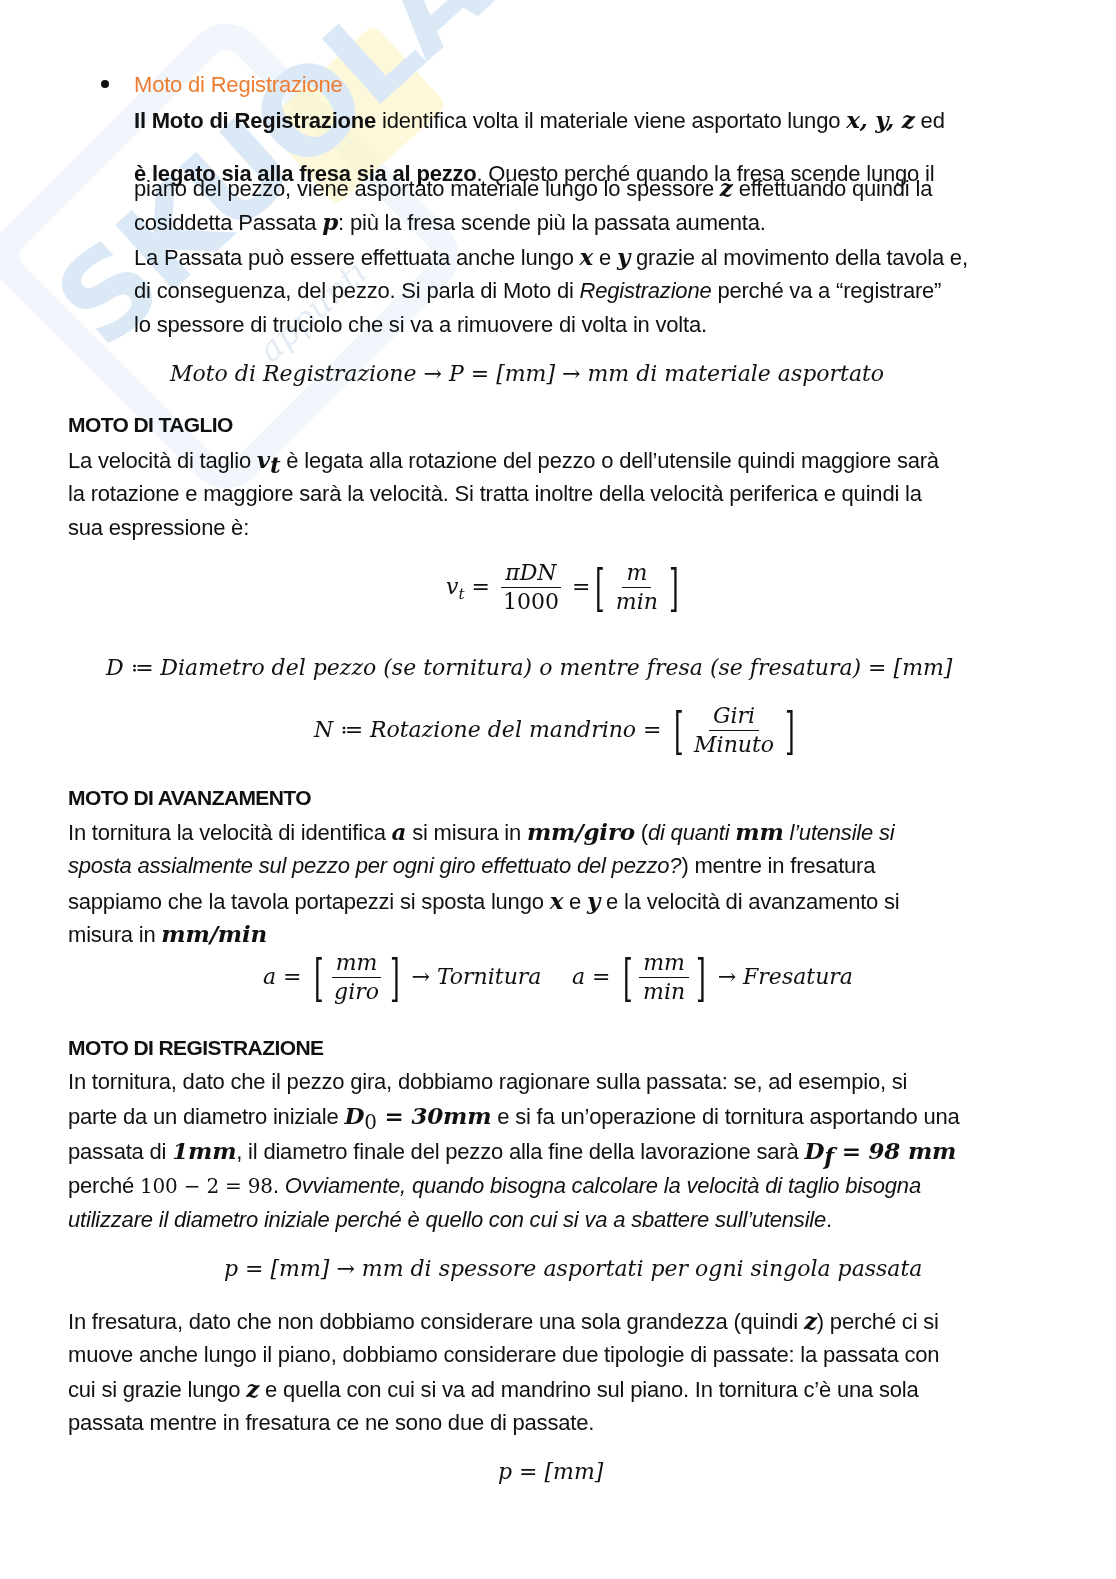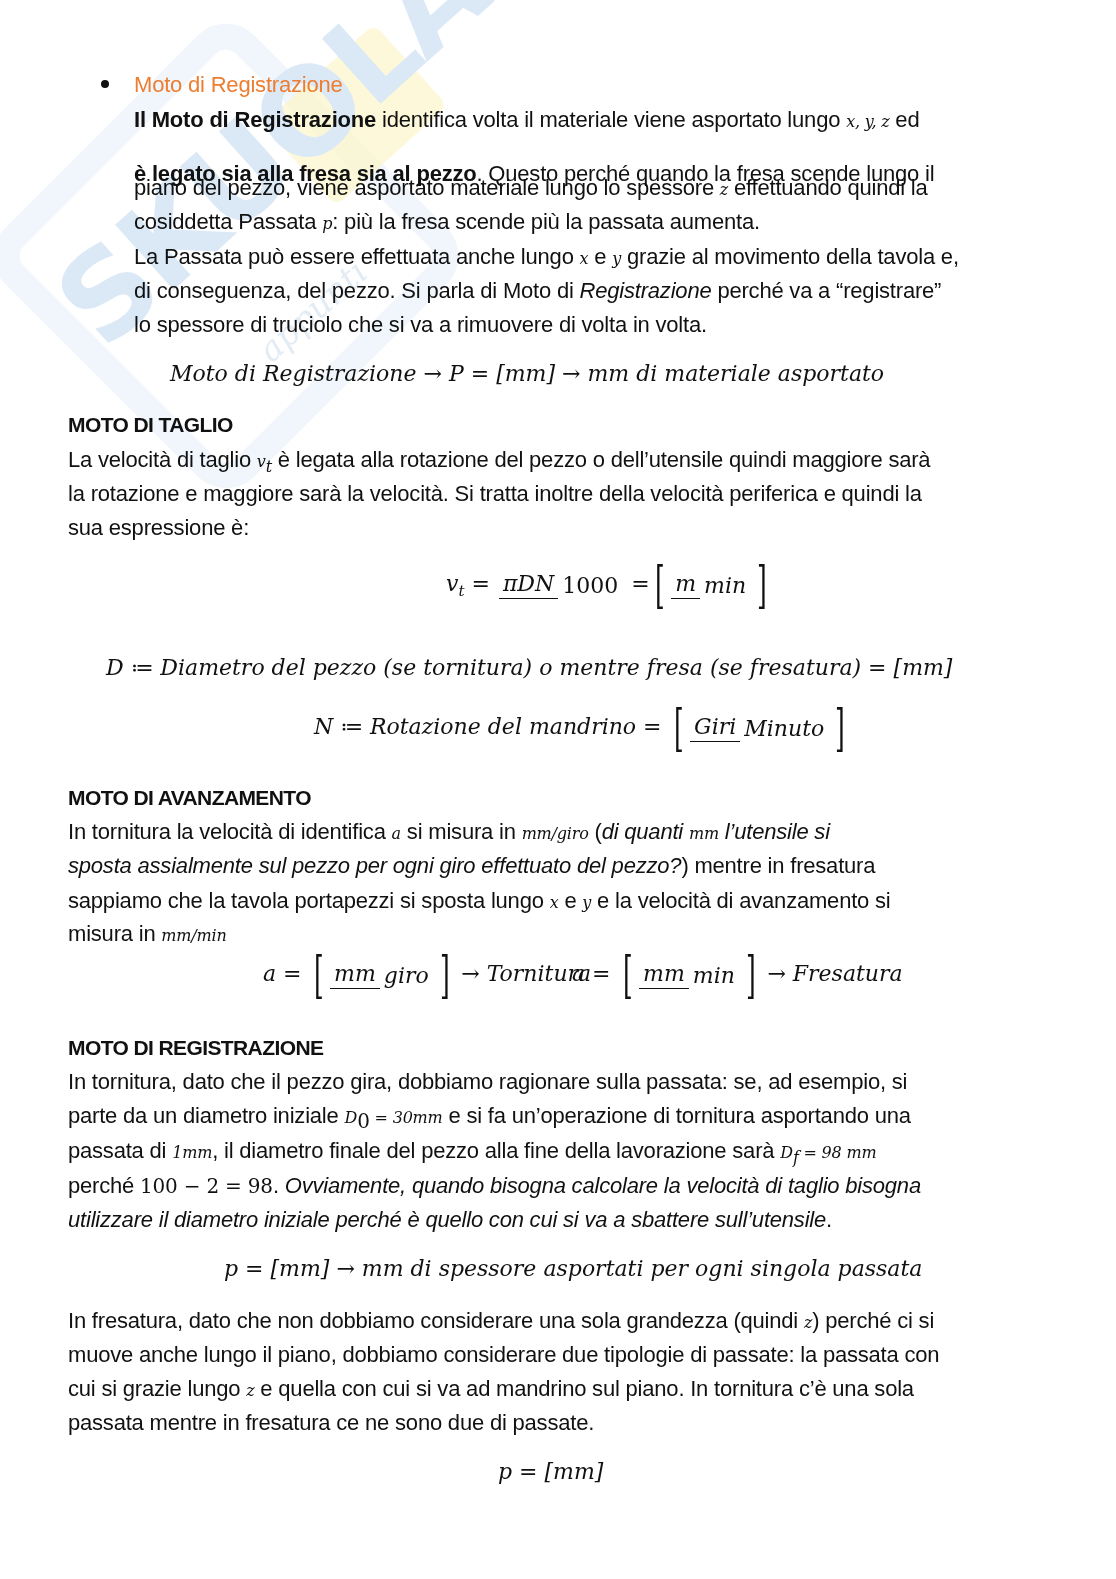--- a/index.html
+++ b/index.html
@@ -15,27 +15,27 @@
                font-size: 34px; color: #e3ecf4; transform: rotate(-42deg); transform-origin: left top; }
   .wm-frame { position: absolute; left: 40px; top: 40px; width: 300px; height: 300px; border: 26px solid #e4eef8;
               border-radius: 40px; transform: rotate(45deg); opacity: 0.55; }
   .content { position: absolute; left: 0; top: 0; width: 1116px; z-index: 1; }
   .line { position: absolute; font-size: 22px; line-height: 34px; white-space: nowrap; letter-spacing: -0.2px; }
   .bullet-line { left: 134px; }
   .bullet-dot { position: absolute; left: 101px; top: 80px; width: 8px; height: 8px; border-radius: 50%; background: #111; }
   .orange { color: #ed7d31; }
   .b { font-weight: bold; }
   .i { font-style: italic; }
-  .m { font-family: "DejaVu Serif", "Liberation Serif", serif; font-style: italic; font-size: 16px; }
+  .m { font-family: "DejaVu Serif", "Liberation Serif", serif; font-style: italic; font-size: 23px; font-weight: bold; }
   .mr { font-family: "DejaVu Serif", "Liberation Serif", serif; font-size: 20px; }
   .heading { left: 68px; font-weight: bold; font-size: 21px; letter-spacing: -0.6px; }
   .body-line { left: 68px; }
   .formula { position: absolute; font-family: "DejaVu Serif", "Liberation Serif", serif; font-style: italic;
              font-size: 22px; white-space: nowrap; }
-  .frac { display: inline-flex; flex-direction: row; align-items: center; vertical-align: middle; margin: 0 2px; }
+  .frac { display: inline-flex; flex-direction: column; align-items: center; vertical-align: middle; margin: 0 2px; }
   .frac .num { border-bottom: 1.5px solid #111; padding: 0 4px 1px 4px; line-height: 26px; }
   .frac .den { padding: 1px 4px 0 4px; line-height: 26px; }
   .brk { display: inline-block; vertical-align: middle; font-style: normal; font-size: 50px; line-height: 50px;
          transform: scaleX(0.5); font-weight: 300; }
   sub { font-size: 15px; }
   .upright { font-style: normal; }
 </style>
 </head>
 <body>
 

